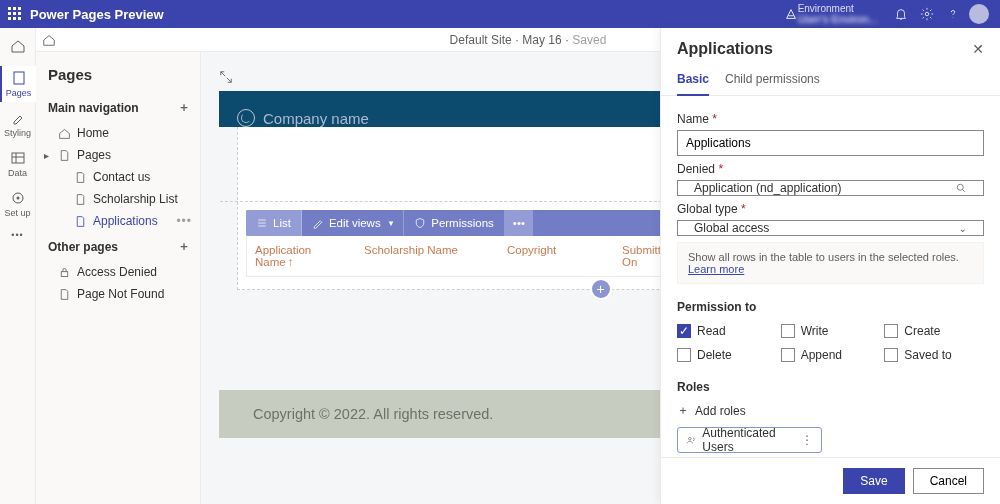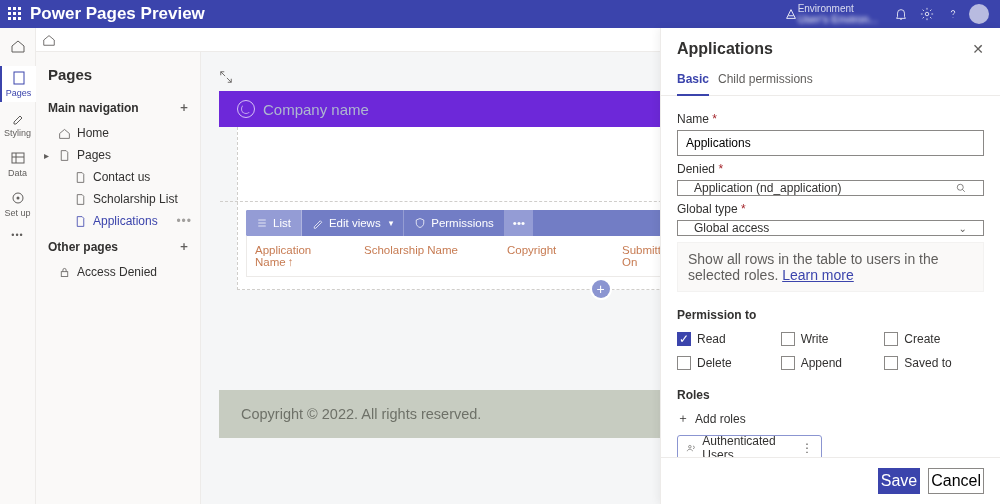--- a/index.html
+++ b/index.html
@@ -1,21 +1,21 @@
 <!DOCTYPE html>
 <html><head>
 <meta charset="utf-8">
 <style>
   * { box-sizing: border-box; font-family: "Segoe UI", Arial, sans-serif; }
   body { margin:0; width:1000px; height:504px; overflow:hidden; background:#fff; font-size:12px; color:#323130; }
   
   .topbar { height:28px; background:#3b44ac; color:#fff; display:flex; align-items:center; padding:0 8px; }
   .waffle { width:14px; height:14px; margin-right:8px; display:grid; grid-template-columns:repeat(3,3px); grid-template-rows:repeat(3,3px); gap:2px; }
   .waffle span { background:#fff; }
-  .topbar-title { font-size:17px; font-weight:600; }
+  .topbar-title { font-size:13px; font-weight:600; }
   .topbar-spacer { flex:1; }
   .env { display:flex; align-items:center; margin-right:10px; }
   .env svg { width:14px; height:14px; }
   .env-text { font-size:10px; line-height:11px; }
   .env-label { opacity:.8; }
   .env-name { filter: blur(2px); font-size:11px; white-space:nowrap; }
   .topbar-icon { width:26px; height:26px; display:flex; align-items:center; justify-content:center; opacity:.9; }
   .avatar { width:20px; height:20px; border-radius:50%; background:#c7c9e6; }
   
   .leftrail { position:absolute; top:28px; left:0; width:36px; height:476px; background:#faf9f8; border-right:1px solid #edebe9; display:flex; flex-direction:column; align-items:center; padding-top:4px; gap:4px; }
@@ -38,21 +38,21 @@
   .tree li.sub { padding-left:38px; }
   .tree li .chev { position:absolute; left:8px; color:#605e5c; font-size:10px; }
   .tree li svg.fileico, .tree li svg.homeico, .tree li svg.lockico { width:13px; height:13px; margin-right:6px; color:#605e5c; flex-shrink:0; }
   .tree li.active { color:#3b44ac; }
   .tree li.active svg { color:#3b44ac; }
   .tree li .dots { margin-left:auto; color:#a19f9d; font-size:12px; letter-spacing:1px; }
   
   .canvas { position:absolute; top:52px; left:201px; width:799px; height:452px; background:#f5f6f7; overflow:hidden; }
   .canvas-inner { padding:18px; }
   .expand-icon { color:#605e5c; margin-bottom:4px; }
-  .site-header { background:#6d28d9; height:36px; display:flex; align-items:center; padding:0 18px; color:#fff; }
+  .site-header { background:#0c4a6e; height:36px; display:flex; align-items:flex-end; padding:0 18px; color:#fff; }
   .site-logo { width:18px; height:18px; border:1.5px solid rgba(255,255,255,.7); border-radius:50%; margin-right:8px; position:relative; }
   .site-logo::after { content:""; position:absolute; inset:3px; border:1.5px solid rgba(255,255,255,.6); border-radius:50%; border-right-color:transparent; border-top-color:transparent; }
   .company-name { color:#aeb7cf; font-size:15px; }
   .site-nav { margin-left:auto; display:flex; align-items:center; gap:0; font-size:13px; }
   .site-nav a { color:#fff; padding:0 18px; border-right:1px solid rgba(255,255,255,.35); }
   .site-nav a:last-child { border-right:none; }
   .caret-down { font-size:9px; margin-left:3px; }
   .page-body { background:#fff; border-left:1px dashed #d0cecb; border-right:1px dashed #d0cecb; border-bottom:1px dashed #d0cecb; margin:0 18px; padding:22px 0 12px; position:relative; }
   .page-title { text-align:right; padding:6px 24px 18px; font-size:24px; color:#4a5374; font-weight:400; }
   .page-sep { border-top:1px dashed #d0cecb; margin:0 -18px 8px; }
@@ -65,50 +65,50 @@
   .list-head { display:flex; padding:8px 8px; font-size:11.5px;gap:39px; }
   .list-head div { color:#c77b52; }
   .col-name { width:70px; }
   .col-sch { width:104px; }
   .col-app { width:76px; }
   .col-sub { width:66px; }
   .col-rev { width:66px; }
   .sort-arrow { color:#c77b52; font-weight:bold; margin-left:2px; }
   .list-empty { padding:18px 8px 26px; font-size:12px; color:#323130; border-top:1px solid #f3f2f1; }
   .add-circle { position:absolute; left:50%; transform:translateX(-50%); bottom:-9px; width:18px; height:18px; border-radius:50%; background:#8b95d1; color:#fff; display:flex; align-items:center; justify-content:center; font-size:14px; box-shadow:0 0 0 2px #fff; }
-  .site-footer { background:#c7ccc1; color:#6e7168; font-size:14.5px; padding:16px 22px; margin-top:100px; }
+  .site-footer { background:#c7ccc1; color:#6e7168; font-size:14.5px; padding:16px 34px; margin-top:100px; }
   
   .right-panel { position:absolute; top:28px; right:0; width:340px; height:476px; background:#fff; border-left:1px solid #edebe9; box-shadow:-2px 0 8px rgba(0,0,0,.06); display:flex; flex-direction:column; }
   .rp-head { display:flex; align-items:center; justify-content:space-between; padding:12px 16px 8px; }
   .rp-head h3 { margin:0; font-size:16px; font-weight:600; }
   .rp-close { color:#605e5c; cursor:pointer; font-size:14px; }
-  .rp-tabs { display:flex; gap:9px; padding:0 16px; border-bottom:1px solid #edebe9; }
+  .rp-tabs { display:flex; gap:16px; padding:0 16px; border-bottom:1px solid #edebe9; }
   .rp-tab { font-size:12px; padding:6px 0 8px; color:#605e5c; cursor:pointer; }
   .rp-tab.active { color:#3b44ac; border-bottom:2px solid #3b44ac; font-weight:600; margin-bottom:-1px; }
   .rp-body { padding:10px 16px 0; overflow:auto; flex:1; }
   .field-label { font-size:12px; margin:6px 0 4px; }
   .req { color:#a4262c; }
   .field-input { width:100%; height:26px; border:1px solid #8a8886; padding:0 8px; font-size:12px; }
   .field-select { width:100%; height:16px; border:1px solid #8a8886; padding:0 16px; font-size:12px; background:#fff; display:flex; align-items:center; justify-content:space-between; color:#323130; }
   .field-select.search svg { width:12px; height:12px; color:#605e5c; }
   .field-select .chev-d { font-size:10px; color:#605e5c; }
-  .hint-box { background:#faf9f8; border:1px solid #f3f2f1; padding:8px 10px; font-size:14px; color:#605e5c; margin-top:6px; }
+  .hint-box { background:#faf9f8; border:1px solid #f3f2f1; padding:8px 10px; font-size:11px; color:#605e5c; margin-top:6px; }
   .hint-box a { color:#3b44ac; text-decoration:underline; }
   .perm-section { margin-top:16px; font-size:12px; font-weight:600; }
   .perm-grid { display:grid; grid-template-columns:1fr 1fr 1fr; gap:10px 4px; margin-top:10px; }
   .chk { display:flex; align-items:center; gap:6px; font-size:12px; font-weight:400; }
   .chk-box { width:14px; height:14px; border:1px solid #8a8886; display:flex; align-items:center; justify-content:center; }
   .chk-box.checked { background:#3b44ac; border-color:#3b44ac; color:#fff; }
   .roles-section { margin-top:18px; font-size:12px; font-weight:600; }
   .add-roles { display:flex; align-items:center; gap:6px; color:#323130; font-size:12px; margin-top:8px; cursor:pointer; font-weight:400; }
   .role-pill { margin-top:8px; border:1px solid #8b95d1; border-radius:3px; height:26px; display:flex; align-items:center; padding:0 8px; width:145px; font-size:12px; color:#323130; justify-content:flex-start; gap:6px; }
   .role-pill svg { width:12px; height:12px; color:#605e5c; }
   .role-pill .role-more { margin-left:auto; color:#605e5c; }
   .rp-footer { border-top:1px solid #edebe9; padding:10px 16px; display:flex; justify-content:flex-end; gap:8px; }
-  .btn { height:26px; padding:0 2px; font-size:16px; border:1px solid #8a8886; background:#fff; cursor:pointer; }
+  .btn { height:26px; padding:0 16px; font-size:12px; border:1px solid #8a8886; background:#fff; cursor:pointer; }
   .btn.primary { background:#3b44ac; border-color:#3b44ac; color:#fff; }
 </style>
 </head>
 <body>
 
 <div class="topbar">
   <div class="waffle">
       <span></span>
       <span></span>
       <span></span>
@@ -183,20 +183,23 @@
       </svg>
       <span>Set up</span>
     </div>
   <div class="rail-item rail-more">•••</div>
 </div>
 
 <div class="cmdrow">
   <svg class="home-icon" width="14" height="14" viewBox="0 0 16 16">
       <path fill="none" stroke="currentColor" d="M2 8l6-5 6 5v6H2z"></path>
     </svg>
+  <div class="cmdrow-center">
+    <span>Default Site</span> · <span>May 16</span> · <span class="saved">Saved</span>
+  </div>
 </div>
 
 <div class="pages-panel">
   <h2>Pages</h2>
   <div class="section-head">
     <span>Main navigation</span>
     <span class="plus-btn">＋</span>
   </div>
   <ul class="tree">
     <li>
@@ -236,20 +239,26 @@
     <span>Other pages</span>
     <span class="plus-btn">＋</span>
   </div>
   <ul class="tree">
     <li>
         <svg class="lockico" viewBox="0 0 16 16">
           <rect x="4" y="7" width="8" height="6" fill="none" stroke="currentColor"></rect>
           <path fill="none" stroke="currentColor" d="M6 7V5a2 2 0 014 0v2"></path>
         </svg>
         <span>Access Denied</span>
+      </li>
+    <li>
+        <svg class="fileico" viewBox="0 0 16 16">
+          <path fill="none" stroke="currentColor" d="M4 2h6l2 2v10H4z"></path>
+        </svg>
+        <span>Page Not Found</span>
       </li>
   </ul>
 </div>
 
 <div class="canvas">
   <div class="canvas-inner">
     <svg class="expand-icon" width="14" height="14" viewBox="0 0 16 16">
         <path fill="none" stroke="currentColor" d="M2 6V2h4M14 10v4h-4M2 2l5 5M14 14l-5-5"></path>
       </svg>
     <div class="site-header">

